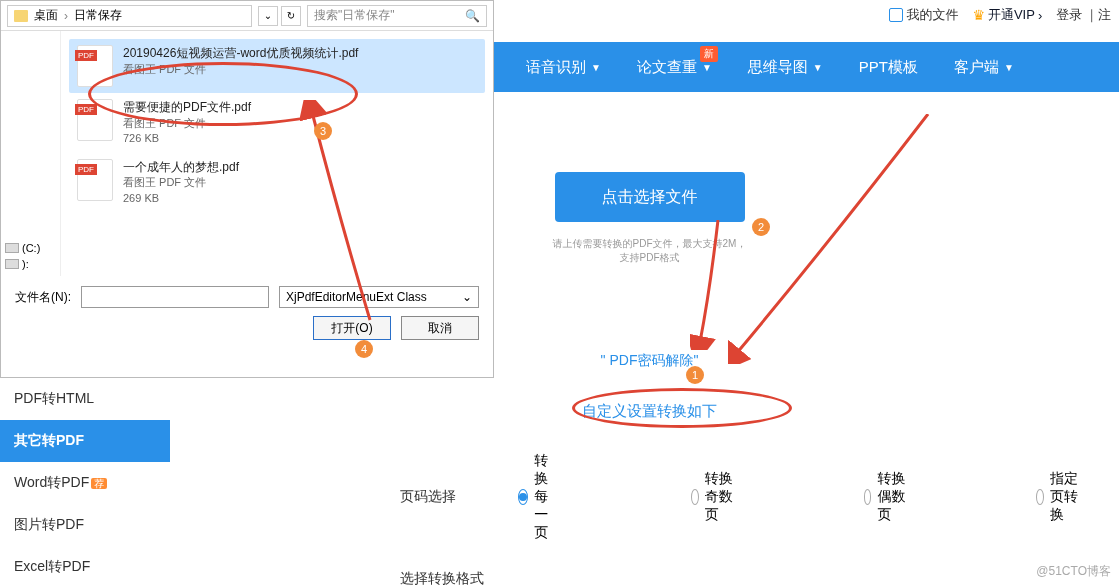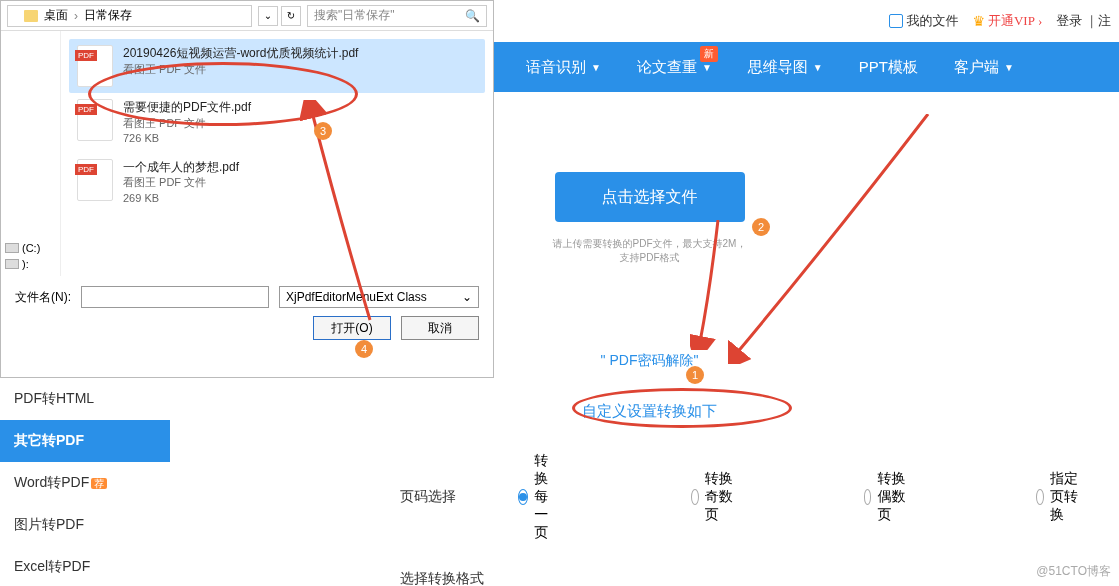--- a/index.html
+++ b/index.html
@@ -1,35 +1,35 @@
 <!DOCTYPE html>
 <html><head>
   <meta charset="utf-8">
   <style>
     * { margin: 0; padding: 0; box-sizing: border-box; font-family: "Microsoft YaHei", Arial, sans-serif; }
     body { width: 1119px; height: 586px; position: relative; overflow: hidden; background: #fff; }
     
     
-    .top-header { position: absolute; top: 0; right: 0; height: 30px; display: flex; align-items: flex-end; gap: 14px; padding-right: 8px; font-size: 13px; }
+    .top-header { position: absolute; top: 0; right: 0; height: 30px; display: flex; align-items: center; gap: 14px; padding-right: 8px; font-size: 13px; }
     .top-header a { color: #333; text-decoration: none; display: flex; align-items: center; gap: 3px; }
     .ico { display: inline-block; }
     .ico-doc { width: 14px; height: 14px; border: 1.5px solid #2a90e8; border-radius: 2px; }
     .ico-crown { color: #ffa500; font-size: 14px; }
-    .vip-txt { color: #ef4444; font-family: Liberation Serif, serif; }
+    .vip-txt { color: #0f172a; }
     
     
     .navbar { position: absolute; top: 42px; left: 0; right: 0; height: 50px; background: #2a90e8; display: flex; align-items: center; padding-left: 510px; gap: 4px; }
     .nav-item { color: #fff; font-size: 15px; padding: 0 16px; display: flex; align-items: center; gap: 5px; cursor: pointer; position: relative; }
     .nav-arrow { font-size: 10px; color: #fff; }
     .nav-badge { position: absolute; top: -12px; right: 10px; background: #ff5c33; color: #fff; font-size: 10px; padding: 1px 4px; border-radius: 2px; }
     
     
     .file-dialog { position: absolute; top: 0; left: 0; width: 494px; height: 378px; background: #fff; border: 1px solid #bbb; z-index: 100; }
     .fd-addr { height: 30px; display: flex; align-items: center; padding: 0 6px; border-bottom: 1px solid #ddd; gap: 6px; font-size: 12px; }
-    .fd-addr-path { flex: 1; display: flex; align-items: center; gap: 6px; border: 1px solid #ccc; height: 22px; padding: 0 16px; }
+    .fd-addr-path { flex: 1; display: flex; align-items: center; gap: 6px; border: 1px solid #ccc; height: 22px; padding: 0 6px; }
     .fd-folder-ico { width: 14px; height: 12px; background: #f7d574; border-radius: 1px; }
     .fd-sep { color: #888; }
     .fd-navbtns { display: flex; gap: 3px; }
     .fd-navbtn { width: 20px; height: 20px; border: 1px solid #ccc; display: flex; align-items: center; justify-content: center; font-size: 10px; cursor: pointer; }
     .fd-search { width: 180px; height: 22px; border: 1px solid #ccc; display: flex; align-items: center; padding: 0 6px; color: #888; font-size: 12px; justify-content: space-between; }
     .fd-toolbar { height: 32px; display: flex; align-items: center; justify-content: space-between; padding: 0 10px; font-size: 12px; border-bottom: 1px solid #eee; background: #f7f7f7; }
     .fd-tools { display: flex; gap: 14px; align-items: center; }
     .fd-help { width: 16px; height: 16px; border-radius: 50%; background: #2a90e8; color: #fff; display: flex; align-items: center; justify-content: center; font-size: 11px; }
     
     .fd-body { display: flex; height: 245px; }

